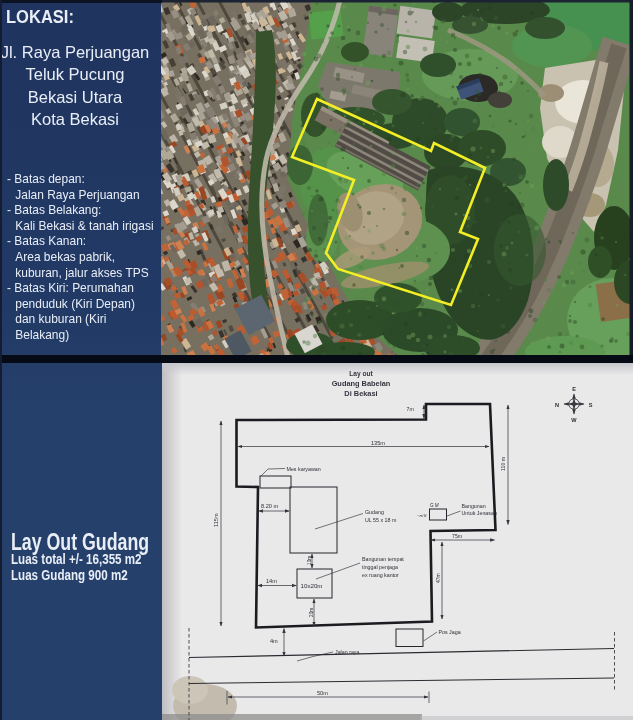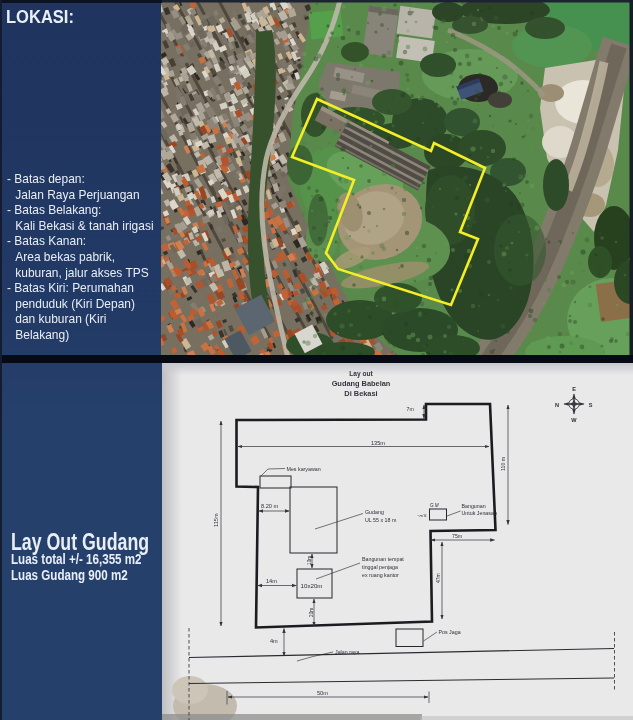--- a/index.html
+++ b/index.html
@@ -8,20 +8,21 @@
 .sbtxt{color:#e9eef6;}
 </style>
 </head>
 <body>
 <div class="page">
 
 <div class="abs" style="left:0;top:0;width:162px;height:720px;background:linear-gradient(180deg,#1f345e 0%,#223a66 45%,#26406c 58%,#26406c 100%);"></div>
 
 <div class="abs sbtxt" style="left:6px;top:6px;font-size:19px;font-weight:bold;transform:scaleX(0.87);transform-origin:0 0;">LOKASI:</div>
 
+<div class="abs sbtxt" style="left:0px;top:41px;width:150px;text-align:center;font-size:16.5px;line-height:22.3px;">Jl. Raya Perjuangan<br>Teluk Pucung<br>Bekasi Utara<br>Kota Bekasi</div>
 
 <div class="abs sbtxt" style="left:7px;top:171px;width:170px;font-size:13px;line-height:15.6px;transform:scaleX(0.92);transform-origin:0 0;">
 <div>- Batas depan:</div>
 <div style="padding-left:9px">Jalan Raya Perjuangan</div>
 <div>- Batas Belakang:</div>
 <div style="padding-left:9px">Kali Bekasi &amp; tanah irigasi</div>
 <div>- Batas Kanan:</div>
 <div style="padding-left:9px">Area bekas pabrik,</div>
 <div style="padding-left:9px">kuburan, jalur akses TPS</div>
 <div>- Batas Kiri: Perumahan</div>

